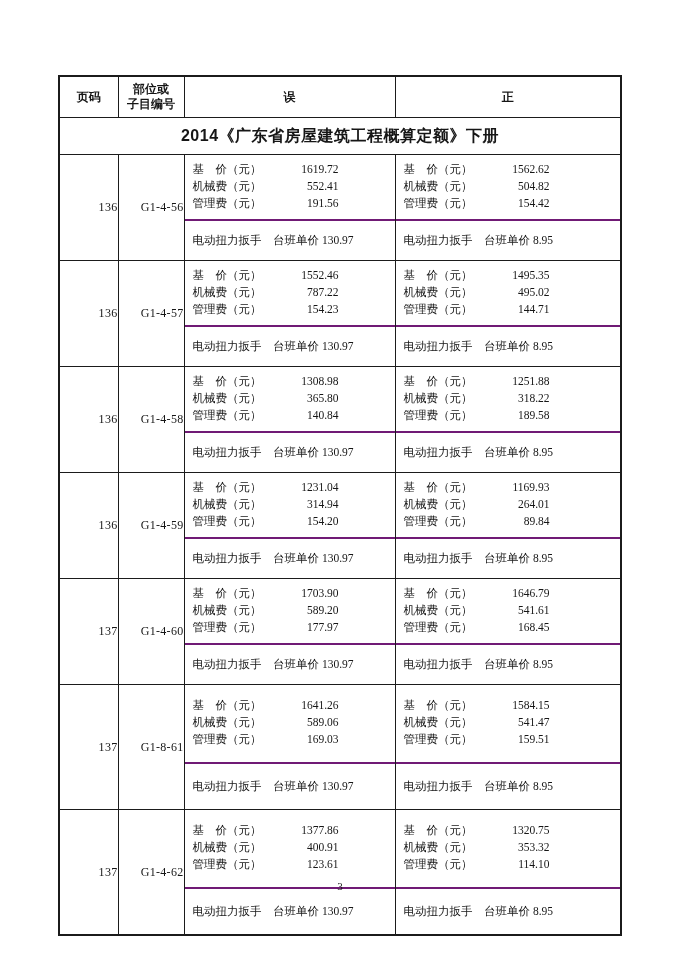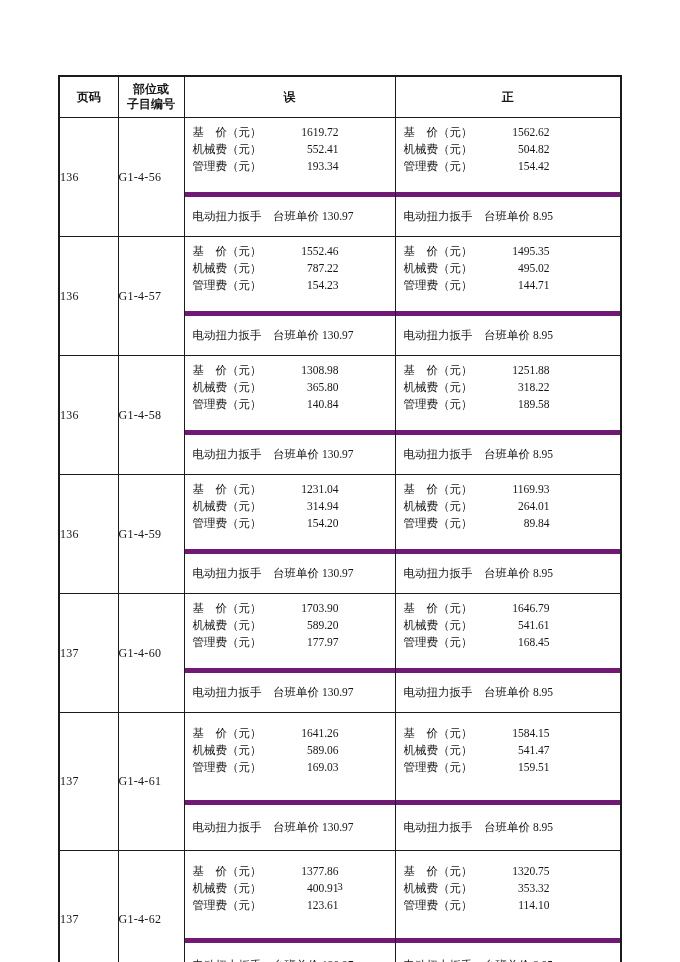--- a/index.html
+++ b/index.html
@@ -24,28 +24,28 @@
     background: #ffffff;
   }
 
   .title-cell {
     height: 36px; text-align: center; vertical-align: middle;
     font-family: "Liberation Sans", "DejaVu Sans", sans-serif;
     font-weight: bold; font-size: 16px; letter-spacing: 0.5px;
   }
 
   td.cell-page, td.cell-item {
-    text-align: left; vertical-align: middle;
+    text-align: right; vertical-align: middle;
     font-size: 12px; letter-spacing: 0.3px;
   }
 
   td.cell-content { vertical-align: top; }
   .fees {
-    border-bottom: 5px solid #701a75;
-    padding: 6px 8px 17px 8px; height: 51px;
+    border-bottom: 2px solid #701a75;
+    padding: 6px 8px 7px 8px; height: 51px;
   }
   .fee-line { display: flex; width: 146px; font-size: 11.5px; line-height: 17px; white-space: nowrap; }
   .fee-value { margin-left: auto; }
   .note {
     min-height: 39px; display: flex; align-items: center;
     padding: 0 8px; font-size: 11.5px; white-space: nowrap;
   }
   tr.tall .fees { height: 58px; padding-top: 12px; }
   tr.tall .note { min-height: 45px; }
 
@@ -77,37 +77,40 @@
         </th>
         <th>
           <span>误</span>
         </th>
         <th>
           <span>正</span>
         </th>
       </tr>
     </thead>
     <tbody id="table-body">
+      <tr>
+        <td class="title-cell" colspan="4">2014《广东省房屋建筑工程概算定额》下册</td>
+      </tr>
 
   <tr>
     <td class="cell-page">136</td>
     <td class="cell-item">G1-4-56</td>
     <td class="cell-content">
       <div class="fees">
         <div class="fee-line">
           <span>基　价（元）</span>
           <span class="fee-value">1619.72</span>
         </div>
         <div class="fee-line">
           <span>机械费（元）</span>
           <span class="fee-value">552.41</span>
         </div>
         <div class="fee-line">
           <span>管理费（元）</span>
-          <span class="fee-value">193.34</span>
+          <span class="fee-value">191.56</span>
         </div>
       </div>
       <div class="note">电动扭力扳手　台班单价 130.97</div>
     </td>
     <td class="cell-content">
       <div class="fees">
         <div class="fee-line">
           <span>基　价（元）</span>
           <span class="fee-value">1562.62</span>
         </div>
@@ -275,21 +278,21 @@
           <span>管理费（元）</span>
           <span class="fee-value">168.45</span>
         </div>
       </div>
       <div class="note">电动扭力扳手　台班单价 8.95</div>
     </td>
   </tr>
 
   <tr class="tall">
     <td class="cell-page">137</td>
-    <td class="cell-item">G1-4-61</td>
+    <td class="cell-item">G1-8-61</td>
     <td class="cell-content">
       <div class="fees">
         <div class="fee-line">
           <span>基　价（元）</span>
           <span class="fee-value">1641.26</span>
         </div>
         <div class="fee-line">
           <span>机械费（元）</span>
           <span class="fee-value">589.06</span>
         </div>

